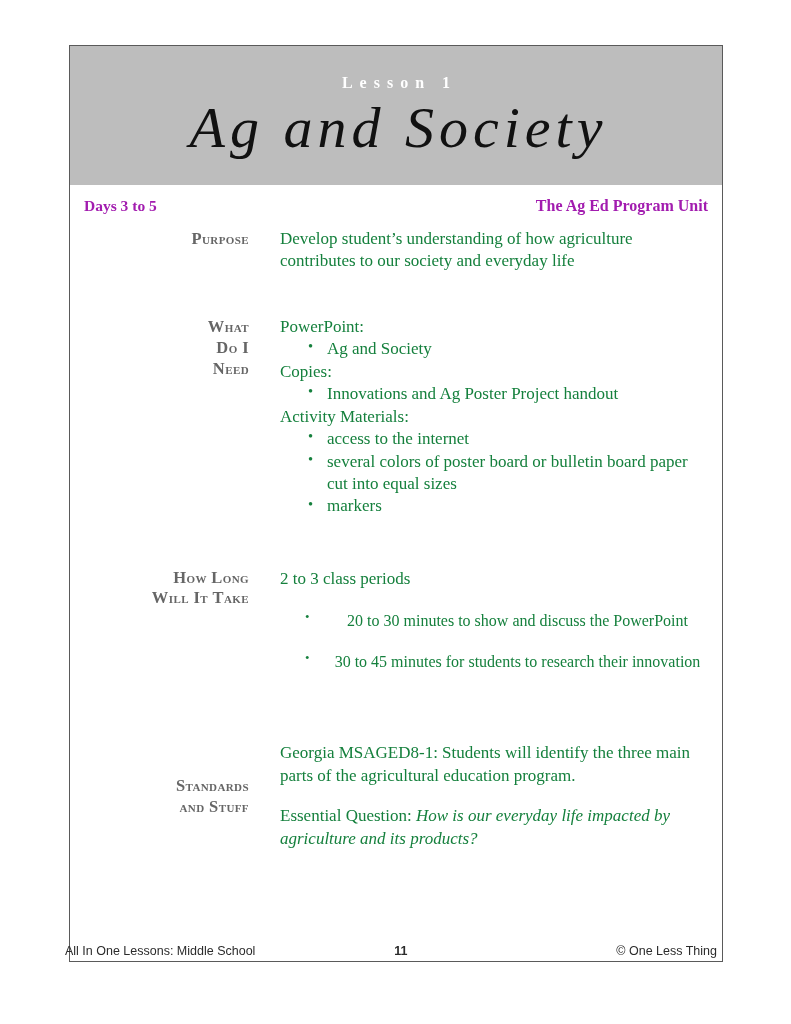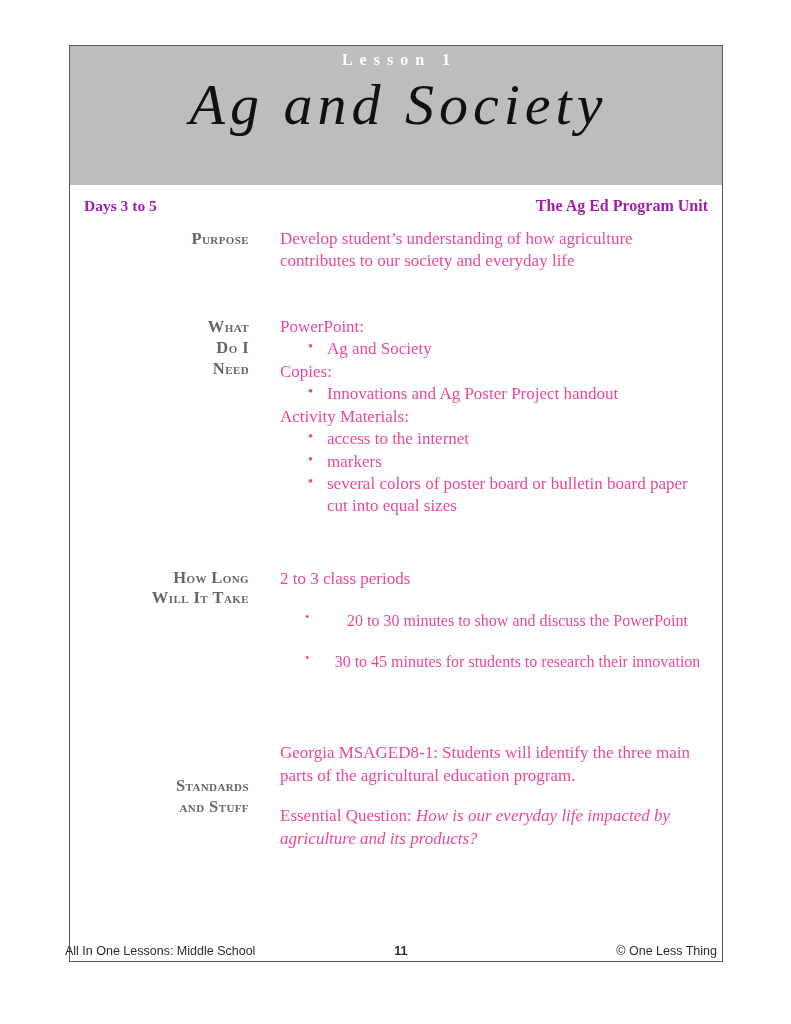--- a/index.html
+++ b/index.html
@@ -33,21 +33,21 @@
     left: 0;
     top: 0;
     width: 100%;
     height: 139px;
     background: #bdbdbd;
     box-sizing: border-box;
     text-align: center;
   }
   #lesson-number {
     margin: 0;
-    padding-top: 5px;
+    padding-top: 28px;
     color: #ffffff;
     font-family: "Liberation Serif", serif;
     font-weight: bold;
     font-size: 16px;
     letter-spacing: 7px;
     text-indent: 7px;
   }
   #lesson-title {
     margin: 0;
     padding-top: 6px;
@@ -103,21 +103,21 @@
     line-height: 1.28;
     letter-spacing: 0.4px;
   }
   .label-col .sc {          
     font-size: 11px;
   }
   .body-col {
     flex: 1 1 auto;
     padding-left: 31px;   
     padding-right: 14px;
-    color: #ec4899;
+    color: #15803d;
     font-family: "Liberation Serif", serif;
     font-size: 17px;
     line-height: 1.32;
   }
   .body-col p { margin: 0; }
 
   
   ul.bul {
     list-style: none;
     margin: 0;
@@ -210,22 +210,22 @@
         <ul class="bul">
           <li>Ag and Society</li>
         </ul>
         <p>Copies:</p>
         <ul class="bul">
           <li>Innovations and Ag Poster Project handout</li>
         </ul>
         <p>Activity Materials:</p>
         <ul class="bul">
           <li>access to the internet</li>
+          <li>several colors of poster board or bulletin board paper cut into equal sizes</li>
           <li>markers</li>
-          <li>several colors of poster board or bulletin board paper cut into equal sizes</li>
         </ul>
       </div>
     </div>
 
     <div class="row" id="row-howlong">
       <div class="label-col">
         <div><span>H</span><span class="sc">OW</span>&nbsp;<span>L</span><span class="sc">ONG</span></div>
         <div><span>W</span><span class="sc">ILL</span>&nbsp;<span>I</span><span class="sc">T</span>&nbsp;<span>T</span><span class="sc">AKE</span></div>
       </div>
       <div class="body-col">

